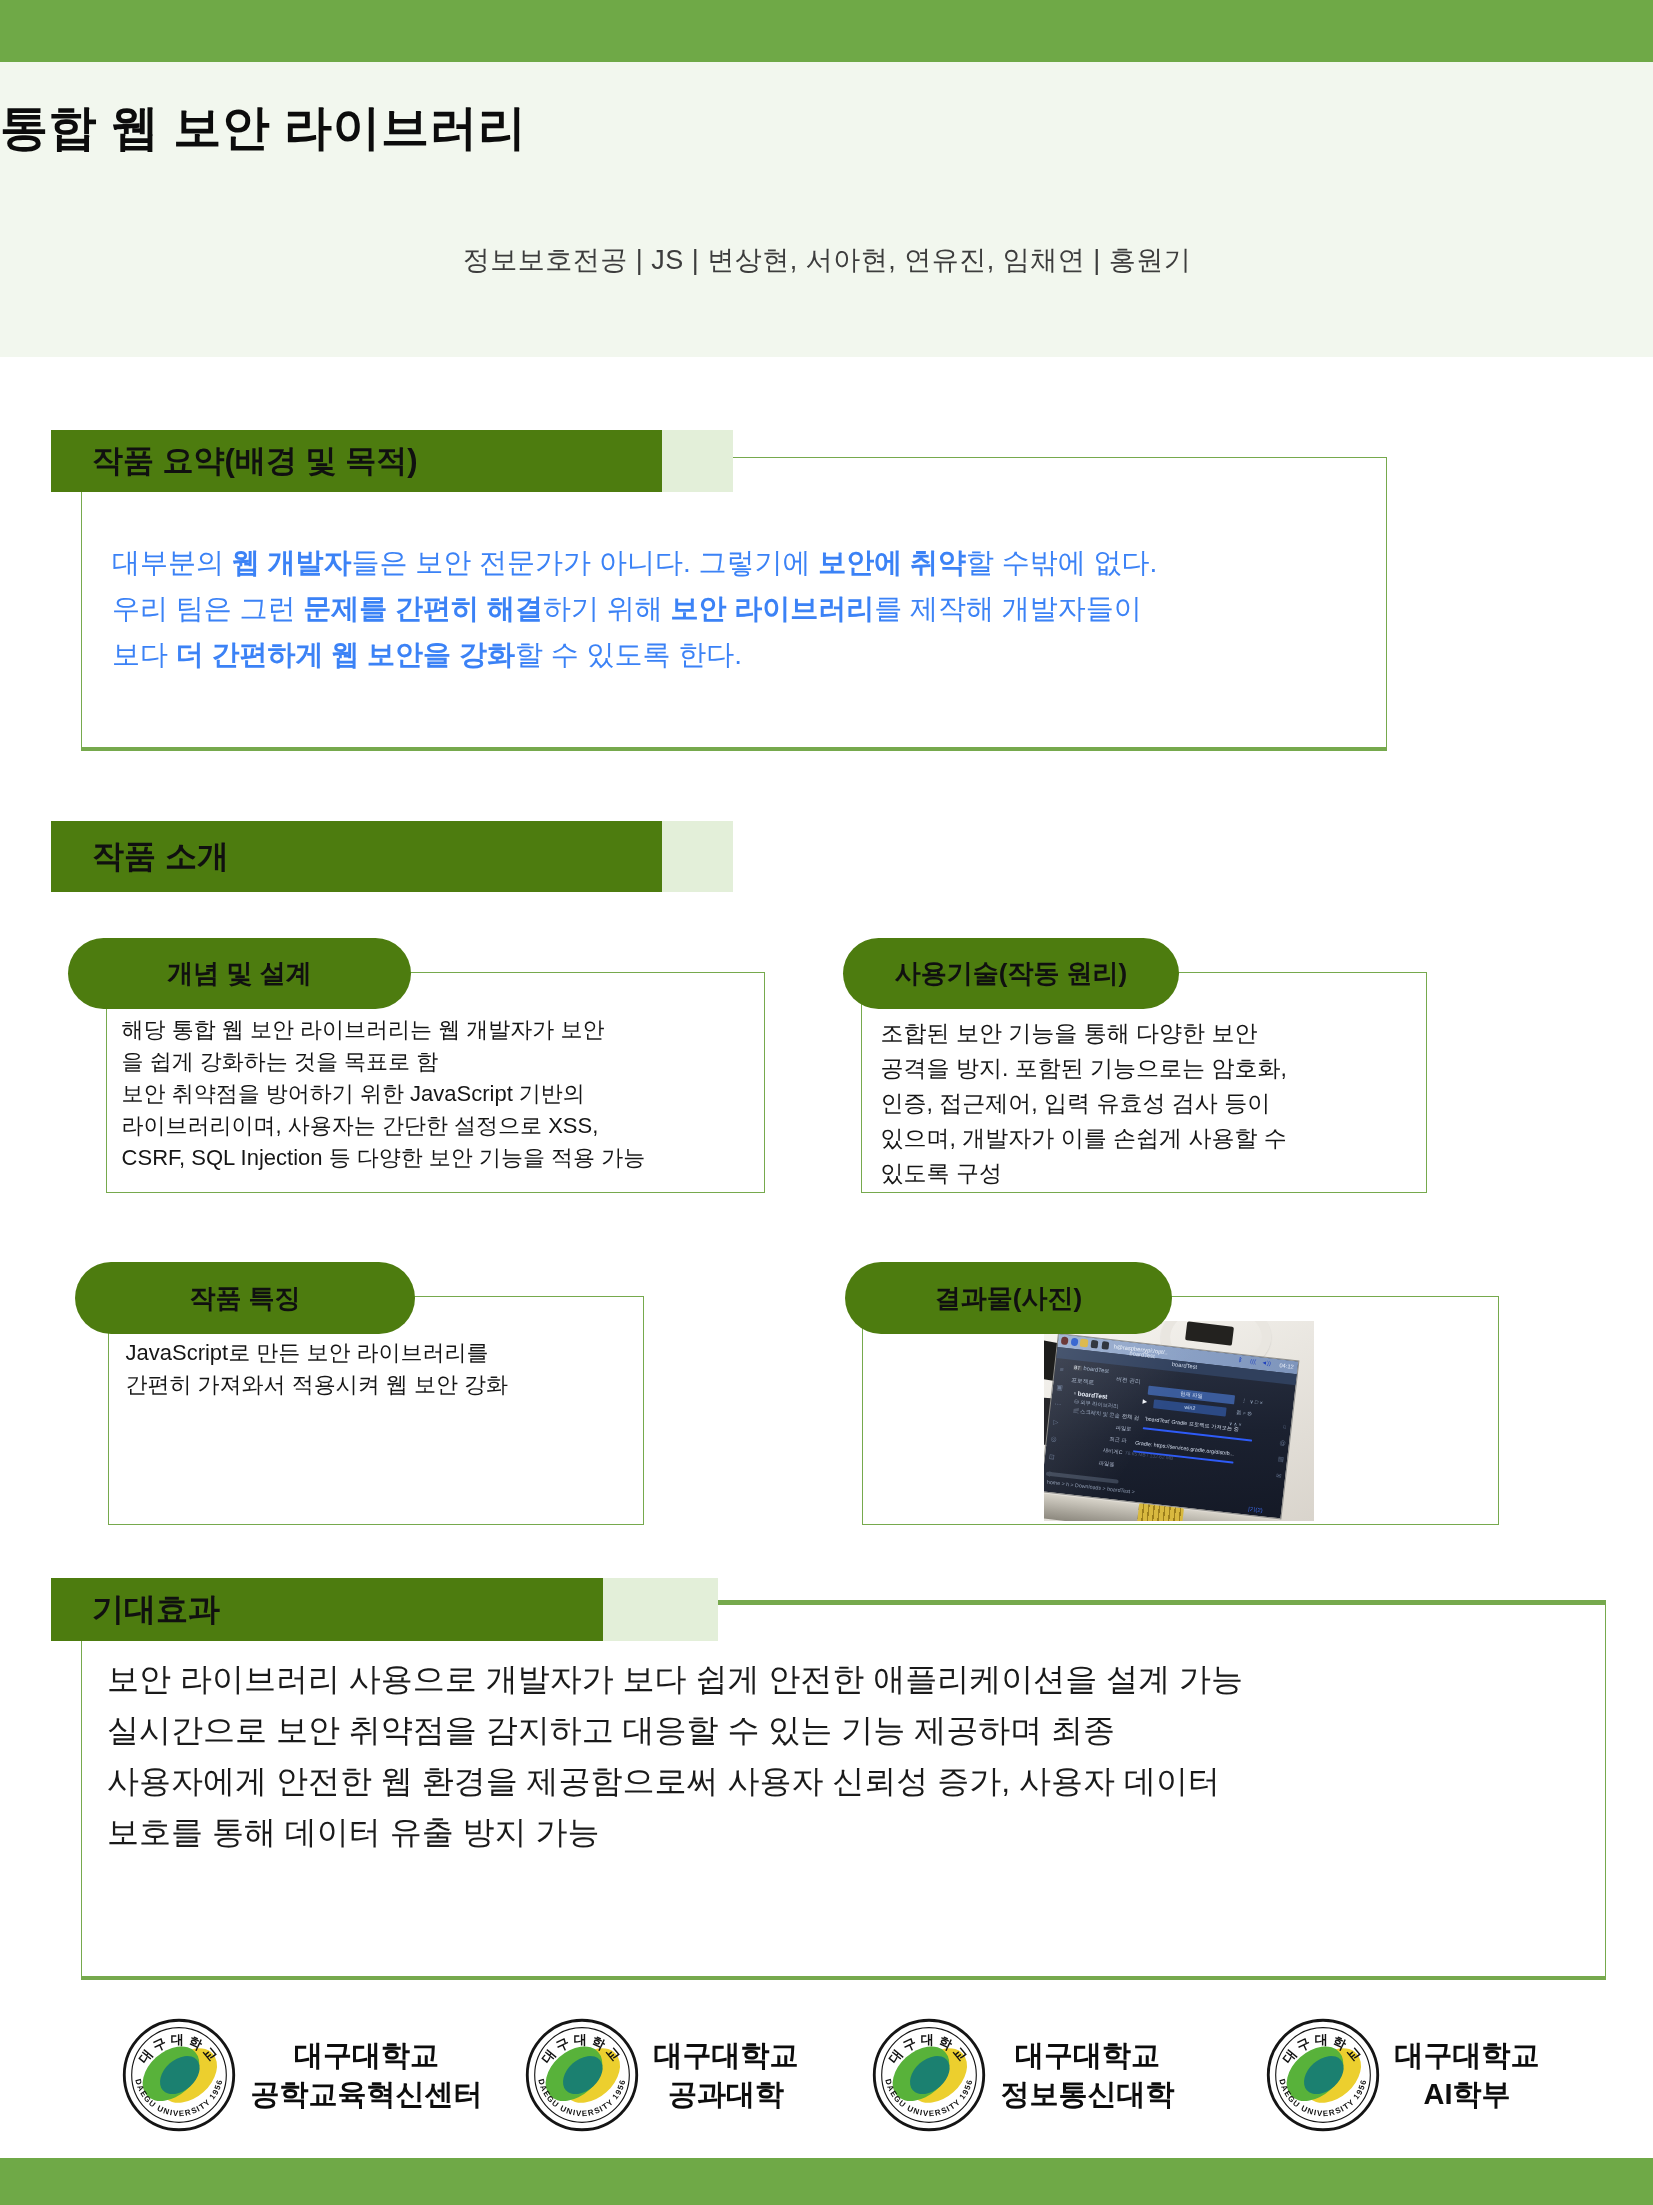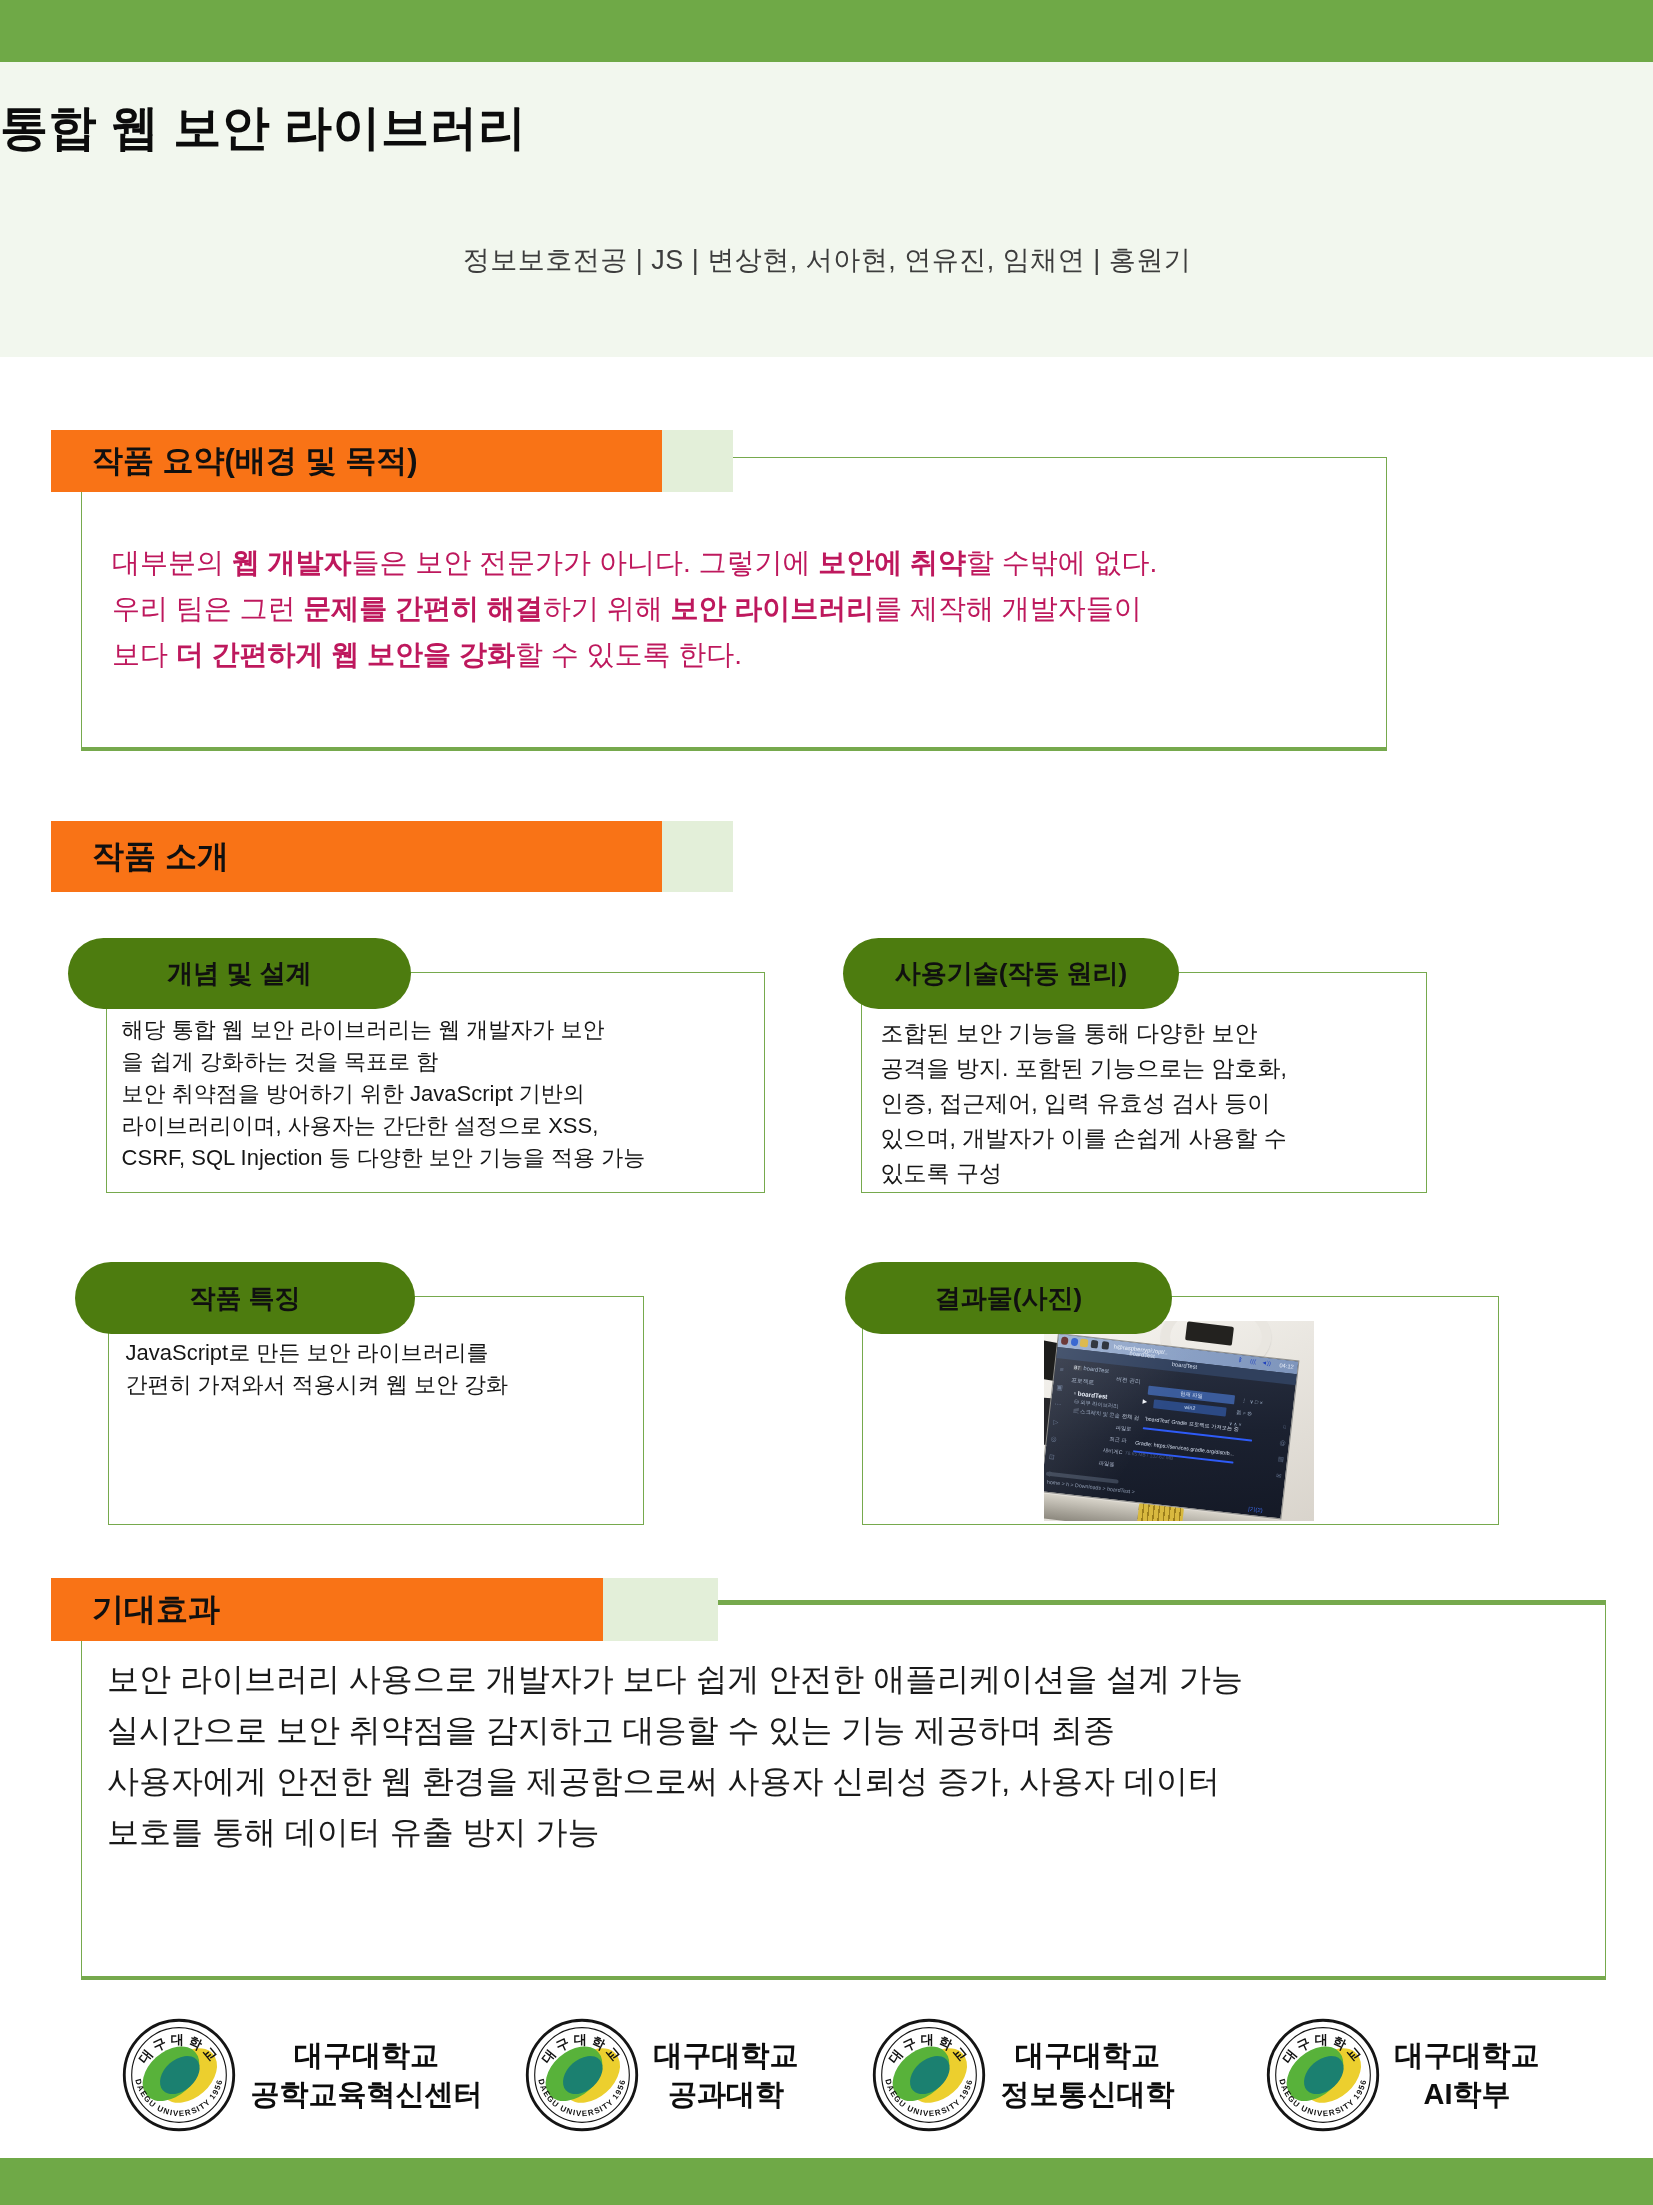--- a/index.html
+++ b/index.html
@@ -13,34 +13,34 @@
   .bottom-accent{top:2158px;height:48px;}
 
   
   .header{left:0;top:62px;width:1654px;height:295px;background:#f2f7ee;}
   .page-title{left:0;top:96px;width:1654px;text-align:left;font-size:48px;font-weight:800;
               letter-spacing:0.5px;color:#0c0c0c;}
   .page-subtitle{left:0;top:242px;width:1654px;text-align:center;font-size:27px;font-weight:400;
                  color:#3d3d3d;letter-spacing:0.5px;}
 
   
-  .sec-bar{background:#f97316;color:#101010;font-weight:800;z-index:3;}
+  .sec-bar{background:#4d7c0f;color:#101010;font-weight:800;z-index:3;}
   .sec-bar .t{position:absolute;left:41px;top:0;}
   .sec-tint{background:#e3efd9;z-index:3;}
   .bar-summary{left:51px;top:430px;width:612px;height:62px;font-size:31px;line-height:62px;}
   .tint-summary{left:662px;top:430px;width:71px;height:62px;}
   .bar-intro{left:51px;top:821px;width:612px;height:71px;font-size:32px;line-height:71px;}
   .tint-intro{left:662px;top:821px;width:71px;height:71px;}
   .bar-expected{left:51px;top:1578px;width:552px;height:63px;font-size:32px;line-height:63px;}
   .tint-expected{left:603px;top:1578px;width:115px;height:63px;}
 
   
   .gbox{background:#ffffff;border:1.9px solid #76a94d;z-index:1;box-sizing:border-box;}
   .box-summary{left:81px;top:457px;width:1306px;height:294px;border-bottom-width:4.4px;
-               padding:82px 25px 0 30px;font-size:28px;line-height:46px;color:#be185d;}
+               padding:82px 25px 0 30px;font-size:28px;line-height:46px;color:#3b82f6;}
   .box-expected{left:81px;top:1600px;width:1525px;height:380px;border-top-width:5.3px;border-bottom-width:4.4px;
                 padding:49px 29px 0 25px;font-size:32px;line-height:51px;color:#1a1a1a;}
 
   
   .pill{background:#4d7c0f;border-radius:36px;z-index:3;text-align:center;font-weight:800;
         font-size:26px;color:#101010;}
   .pill-c0{left:68px;top:938px;width:343px;height:71px;line-height:71px;}
   .pill-c1{left:843px;top:938px;width:336px;height:71px;line-height:71px;}
   .pill-c2{left:75px;top:1262px;width:340px;height:72px;line-height:72px;}
   .pill-c3{left:845px;top:1262px;width:327px;height:72px;line-height:72px;}

